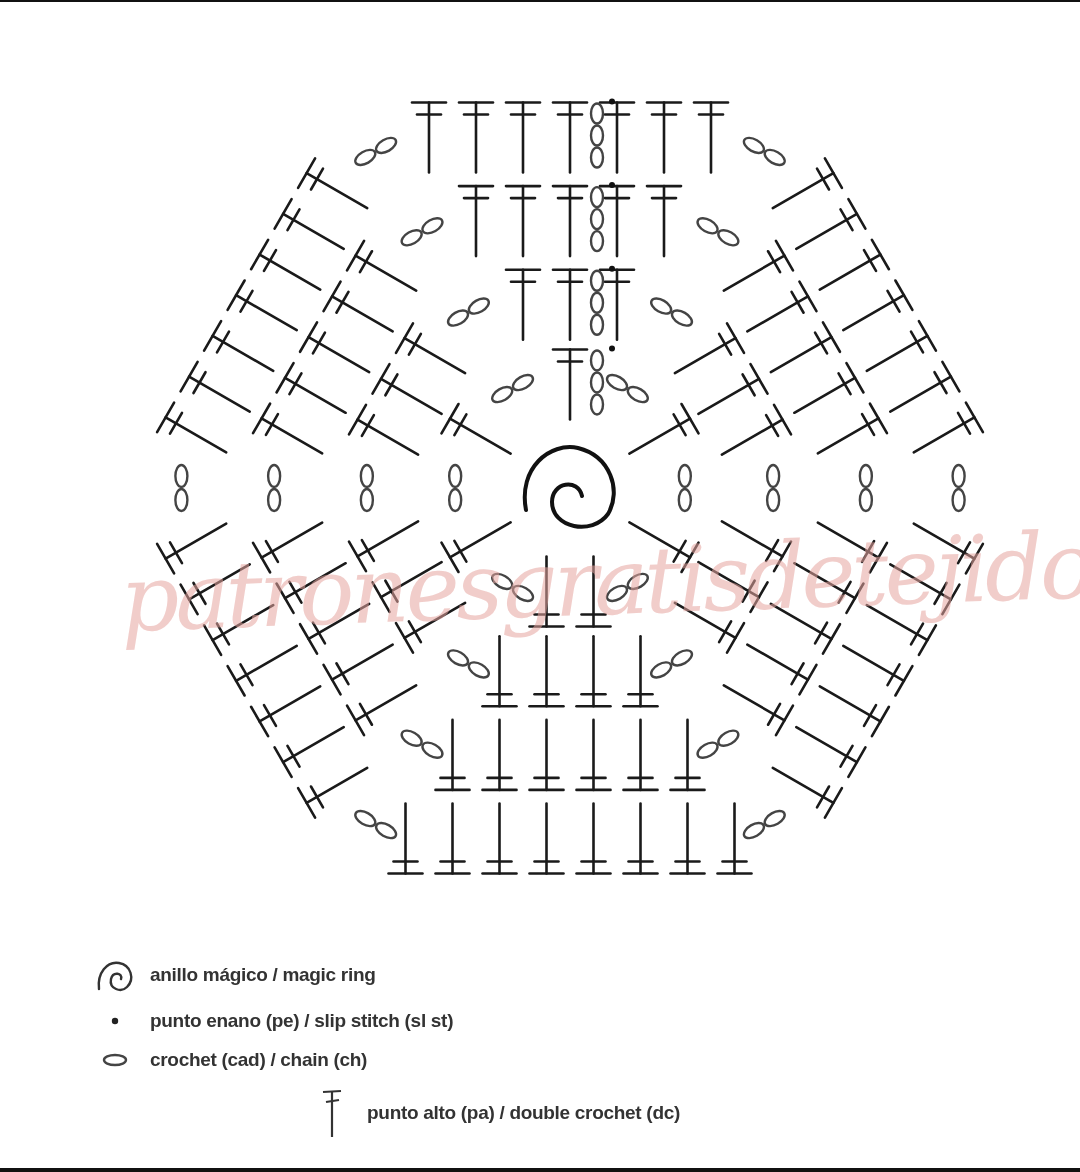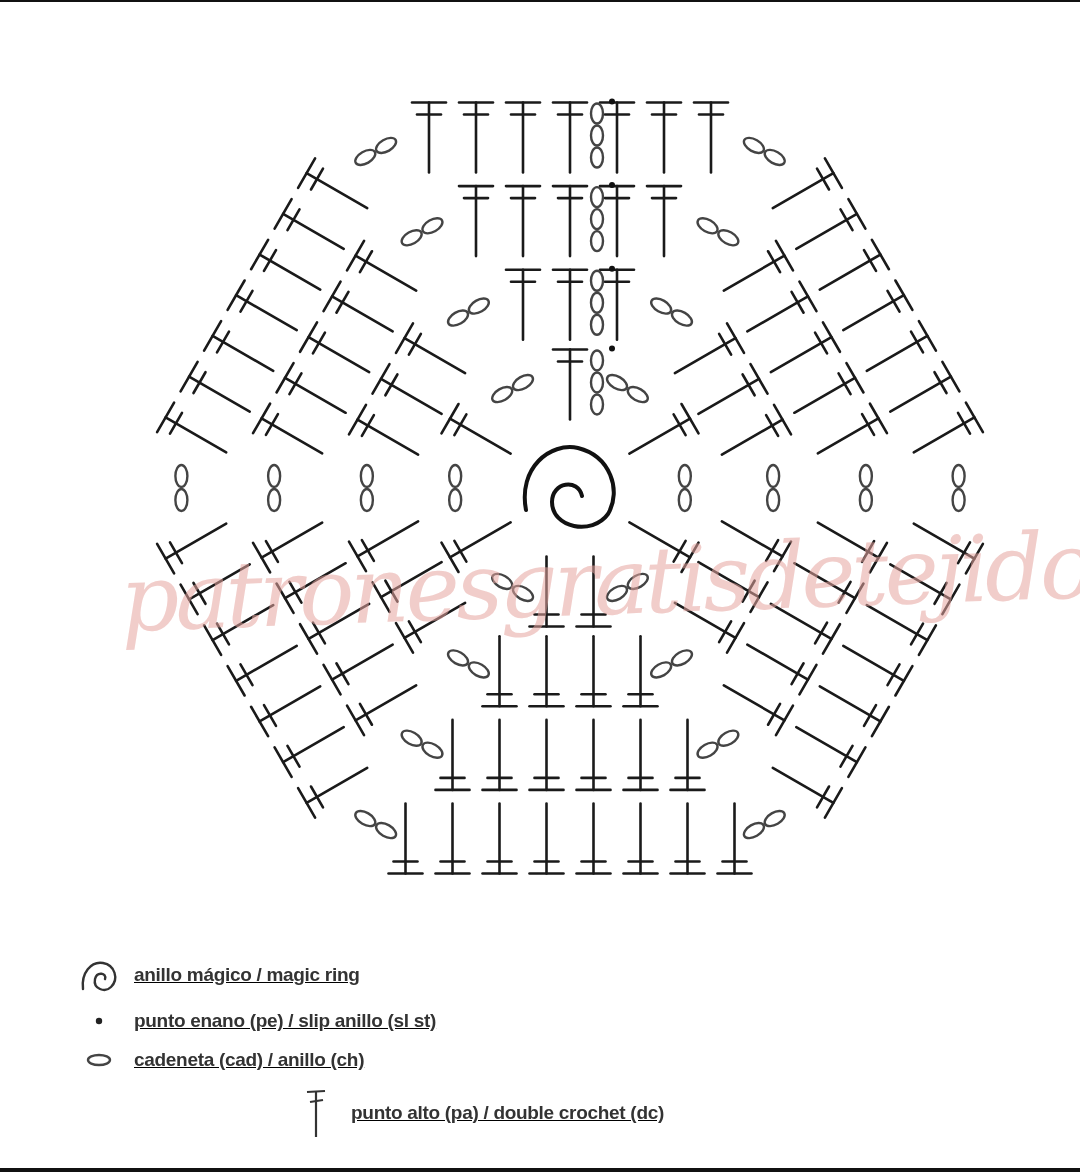--- a/index.html
+++ b/index.html
@@ -9,21 +9,21 @@
   }
   .topbar { position: absolute; left: 0; top: 0; width: 1080px; height: 2px; background: #111; }
   .bottombar { position: absolute; left: 0; top: 1168px; width: 1080px; height: 4px; background: #111; }
   #chart { position: absolute; left: 0; top: 0; width: 1080px; height: 940px; }
   .watermark {
     position: absolute; left: 120px; top: 530px; width: 920px; text-align: center;
     font-family: "DejaVu Serif", serif; font-style: italic; font-size: 92px;
     color: #e6a5a0; opacity: 0.55; letter-spacing: -4px; transform: rotate(-2deg);
     pointer-events: none; white-space: nowrap;
   }
-  .legend { position: absolute; left: 64px; top: 950px; width: 600px; text-decoration: underline; }
+  .legend { position: absolute; left: 80px; top: 950px; width: 600px; }
   .legend-row { display: flex; align-items: center; height: 44px; }
   .legend-row:nth-child(1) { height: 50px; }
   .legend-row:nth-child(2) { height: 42px; }
   .legend-row:nth-child(3) { height: 36px; }
   .legend-row:nth-child(4) { height: 70px; justify-content: flex-end; }
   .legend-icon { width: 70px; display: flex; justify-content: center; align-items: center; }
   .legend-label { font-size: 19px; color: #333; font-weight: bold; letter-spacing: -0.3px; }
 </style>
 </head>
 <body>
@@ -608,29 +608,29 @@
       </svg>
     </div>
     <span class="legend-label">anillo mágico / magic ring</span>
   </div>
   <div class="legend-row">
     <div class="legend-icon">
       <svg width="20" height="20" viewBox="0 0 20 20">
           <circle cx="10" cy="10" r="3.2" fill="#222"></circle>
         </svg>
     </div>
-    <span class="legend-label">punto enano (pe) / slip anillo (sl st)</span>
+    <span class="legend-label">punto enano (pe) / slip stitch (sl st)</span>
   </div>
   <div class="legend-row">
     <div class="legend-icon">
       <svg width="30" height="20" viewBox="0 0 30 20">
           <ellipse cx="15" cy="10" rx="11" ry="5" fill="none" stroke="#444" stroke-width="2.4"></ellipse>
         </svg>
     </div>
-    <span class="legend-label">cadeneta (cad) / anillo (ch)</span>
+    <span class="legend-label">crochet (cad) / chain (ch)</span>
   </div>
   <div class="legend-row">
     <div class="legend-icon">
       <svg width="24" height="52" viewBox="0 0 24 52">
         <line x1="12" y1="4" x2="12" y2="50" stroke="#333" stroke-width="2.2"></line>
         <line x1="3" y1="5" x2="21" y2="4" stroke="#333" stroke-width="2.2"></line>
         <line x1="6" y1="15" x2="19" y2="13" stroke="#333" stroke-width="2.2"></line>
       </svg>
     </div>
     <span class="legend-label">punto alto (pa) / double crochet (dc)</span>

